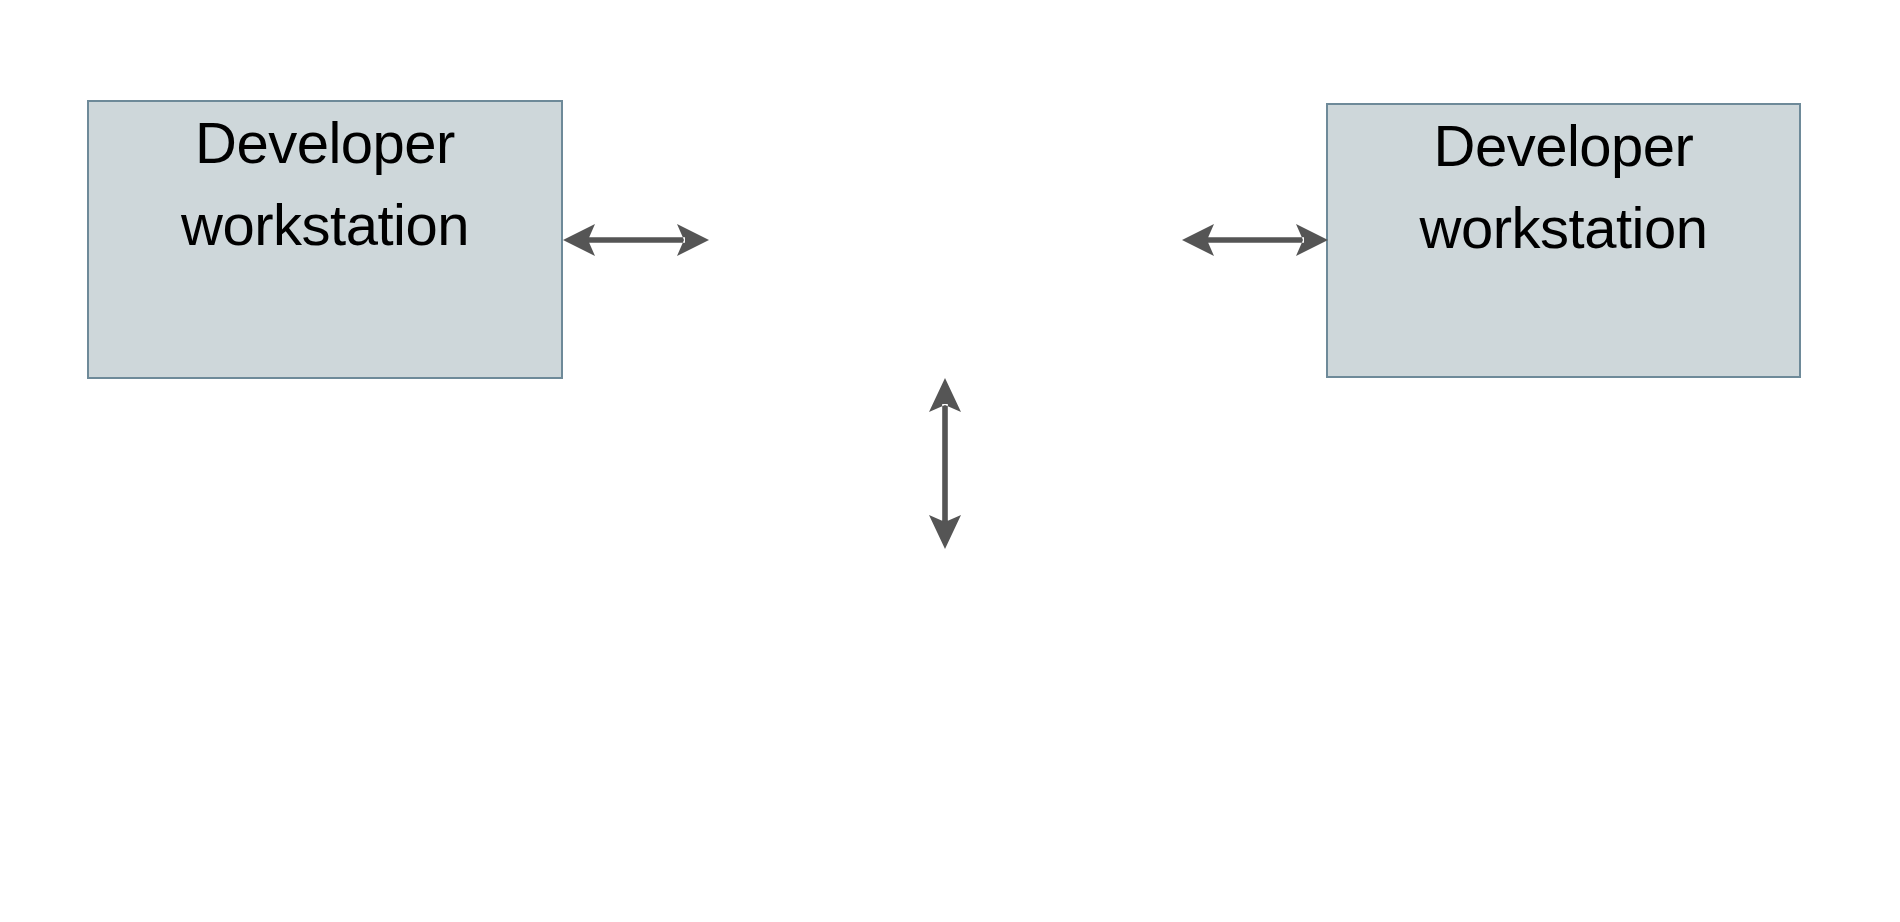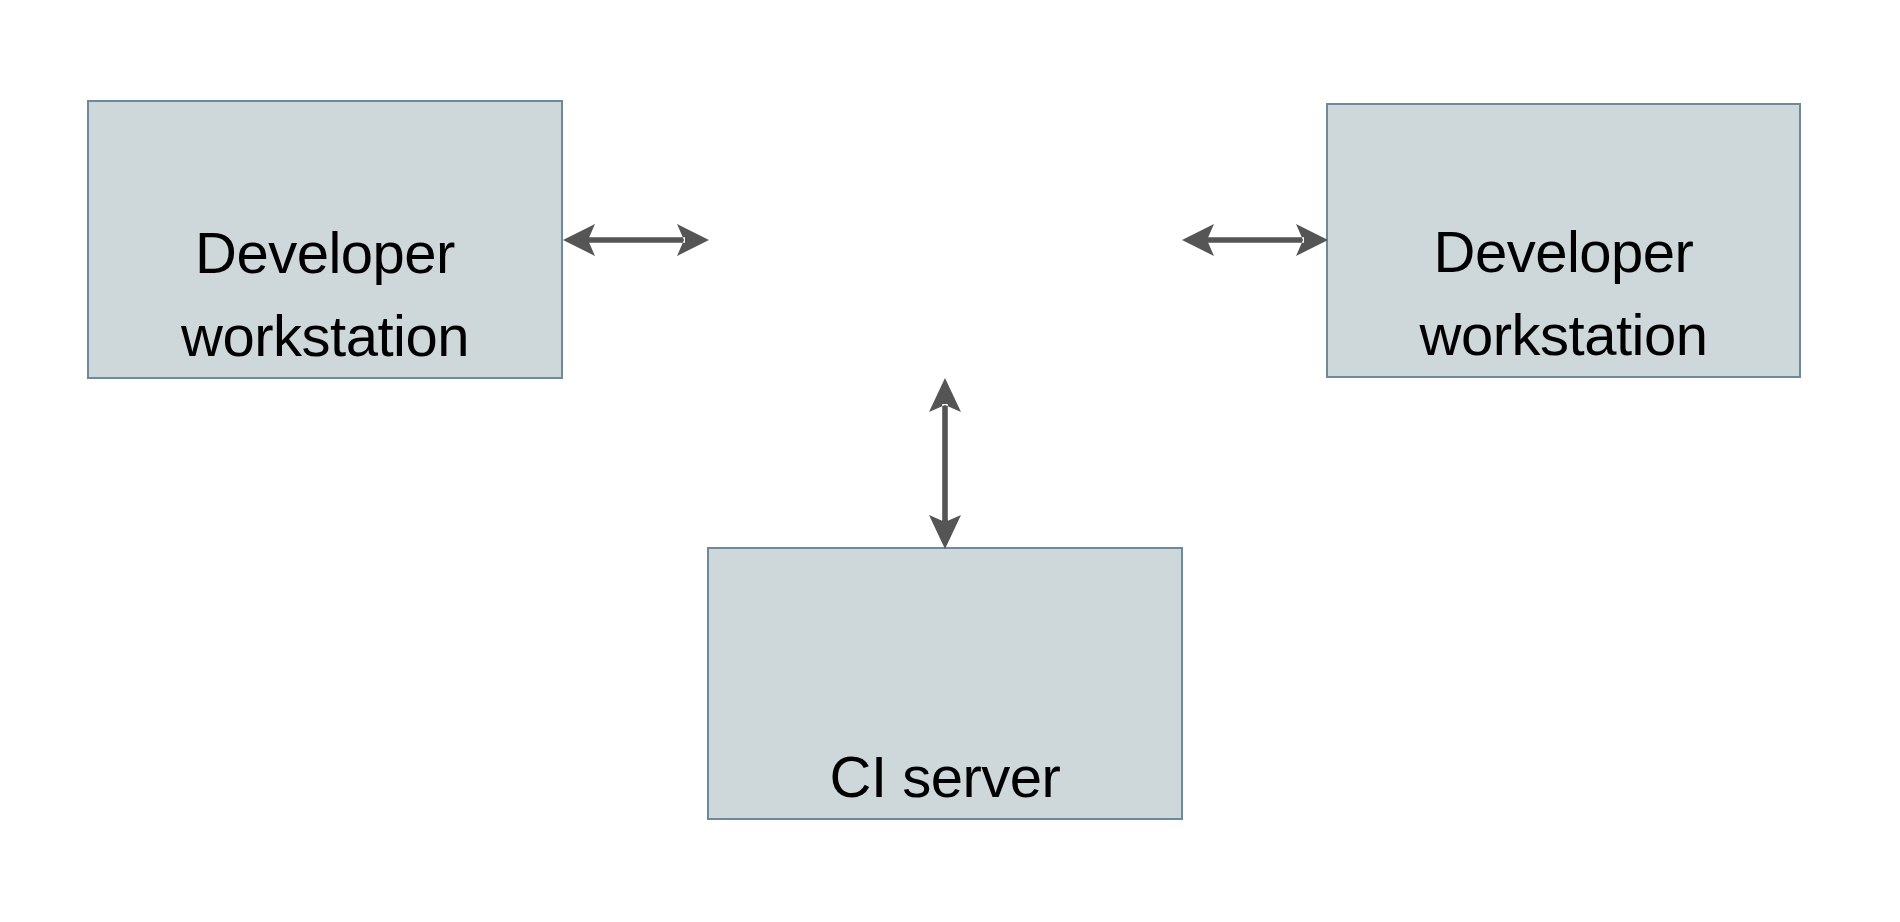--- a/index.html
+++ b/index.html
@@ -19,21 +19,21 @@
     width: 1900px;
     height: 922px;
     background: #ffffff;
   }
   .node {
     position: absolute;
     box-sizing: border-box;
     background: #ced7da;
     border: 2px solid #6e8a99;
     display: flex;
-    align-items: flex-end;
+    align-items: flex-start;
     justify-content: center;
     text-align: center;
   }
   .node-label {
     font-family: "Liberation Sans", sans-serif;
     font-size: 58px;
     line-height: 1.42;
     color: #000000;
     font-weight: 400;
     letter-spacing: -0.5px;
@@ -64,23 +64,20 @@
     <div class="node-label">Developer
 workstation</div>
   </div>
 
 
   <div class="node" id="node-dev-right">
     <div class="node-label">Developer
 workstation</div>
   </div>
 
-  <div class="node" id="node-ci">
-    <div class="node-label">CI server</div>
-  </div>
 
   <div class="edge" id="edge-left-shared">
     <svg width="150" height="52" viewBox="0 0 150 52">
       <path d="M 2 26 L 34 10 L 27 26 L 34 42 Z
                M 148 26 L 116 10 L 123 26 L 116 42 Z
                M 26 23.2 L 124 23.2 L 124 28.8 L 26 28.8 Z" fill="#555555"></path>
     </svg>
   </div>
 
   <div class="edge" id="edge-shared-right">

